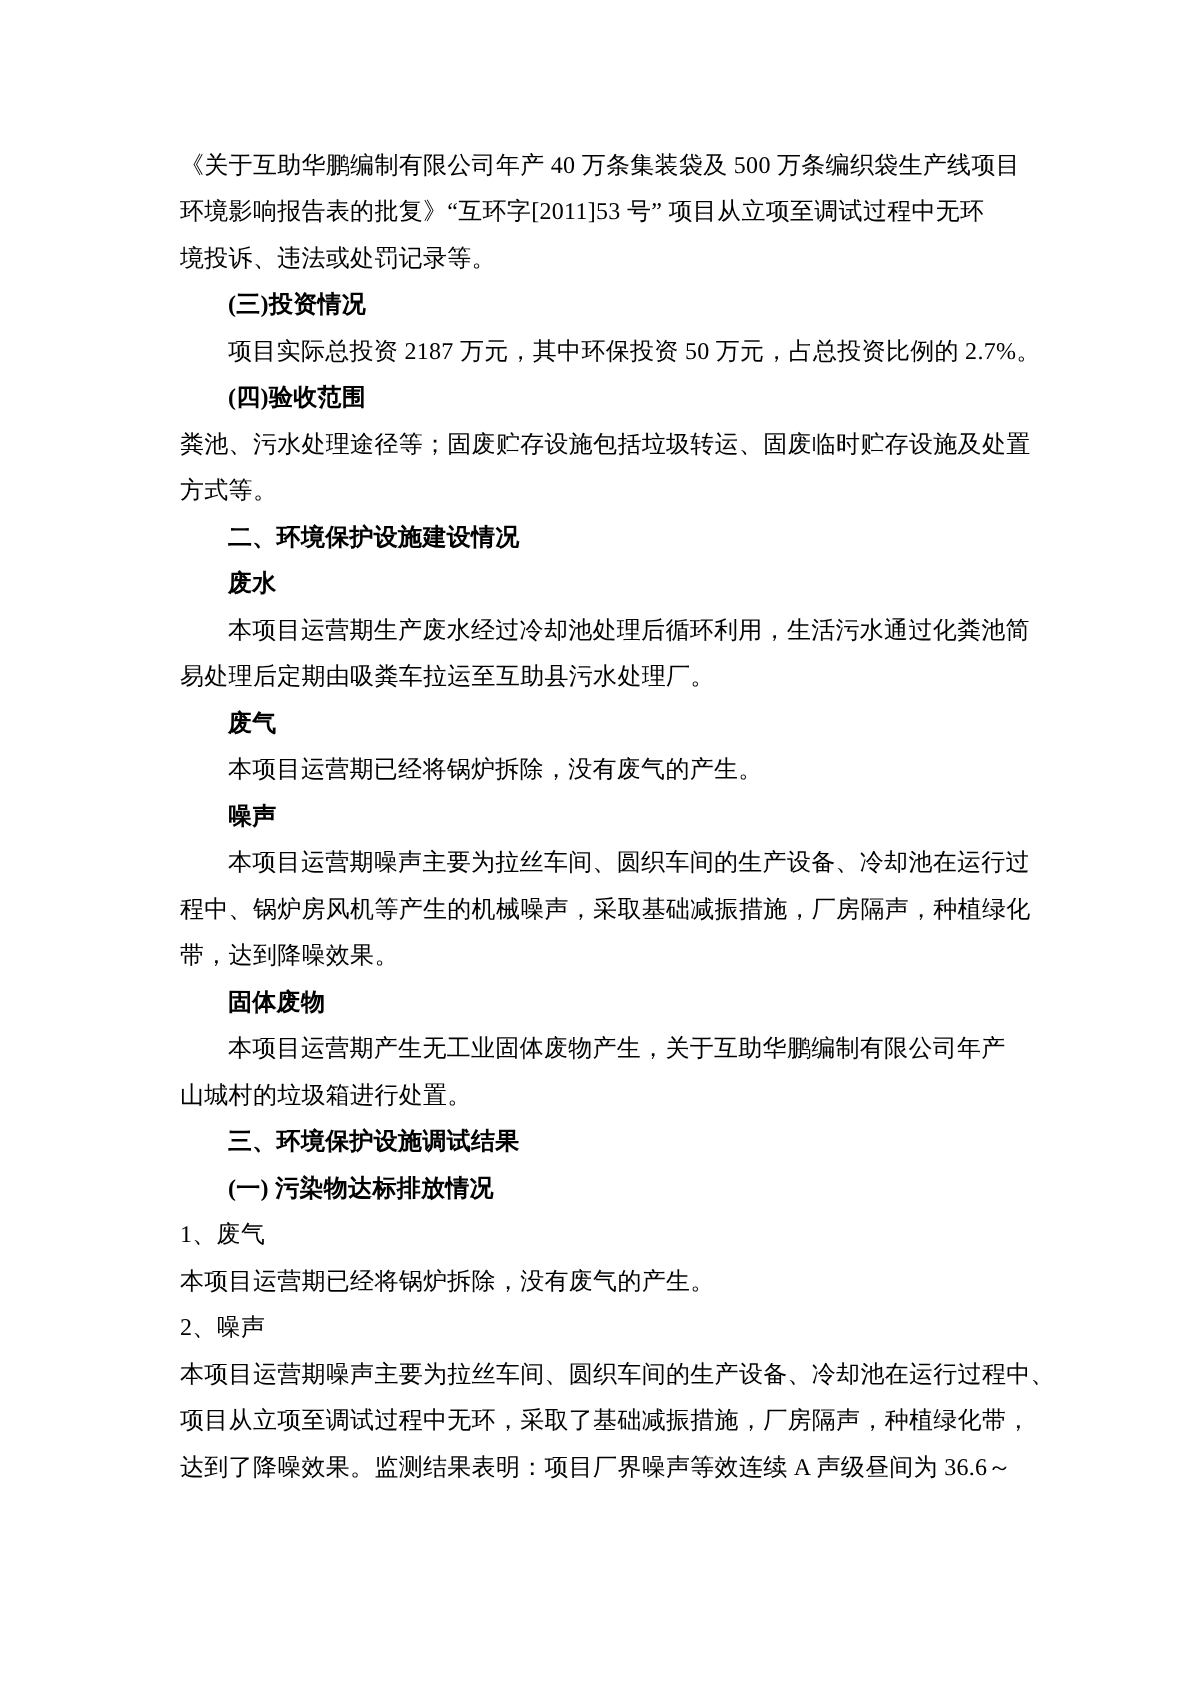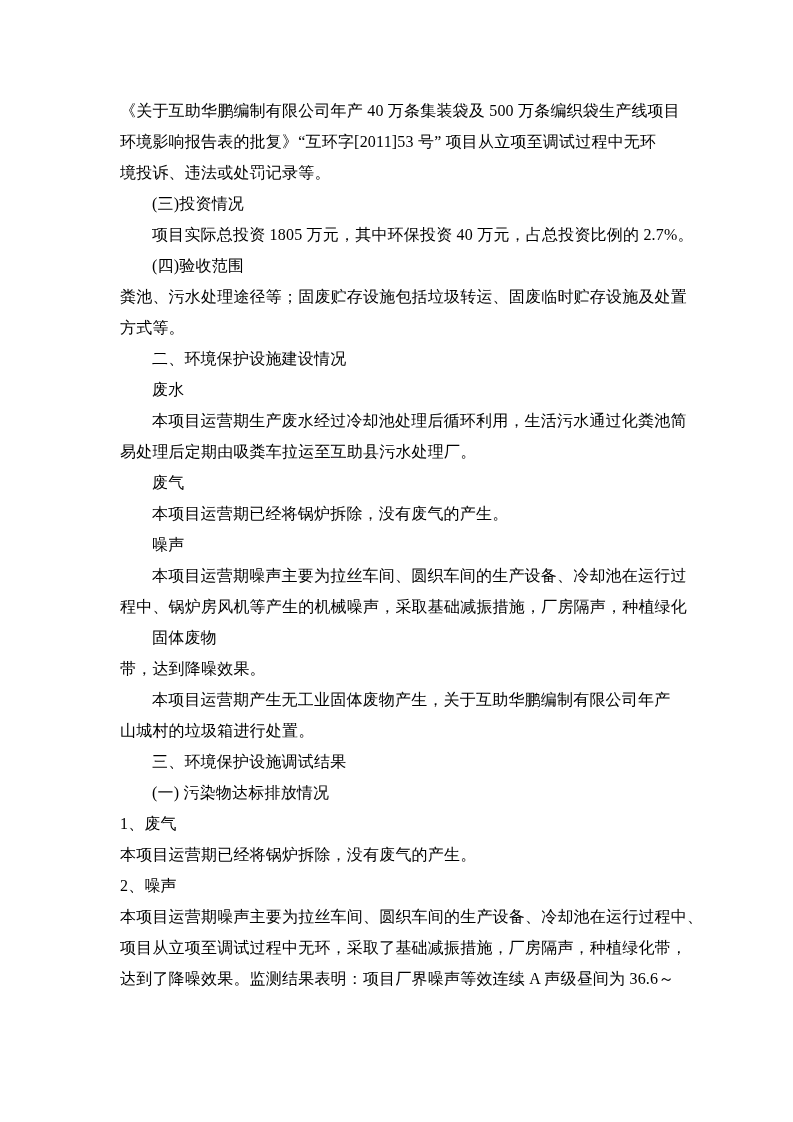--- a/index.html
+++ b/index.html
@@ -20,45 +20,45 @@
   }
   .line {
     margin: 0;
     height: 31px;
     line-height: 31px;
     font-size: 16px;
     white-space: nowrap;
     letter-spacing: 0.2px;
   }
   .indent { padding-left: 32px; }
-  .bold { font-weight: normal; }
+  .bold { font-weight: bold; }
 </style>
 </head>
 <body style="color: rgb(0, 0, 0); background: rgb(255, 255, 255);">
 
 <div class="page">
   <p class="line">《关于互助华鹏编制有限公司年产 40 万条集装袋及 500 万条编织袋生产线项目</p>
   <p class="line">环境影响报告表的批复》“互环字[2011]53 号” 项目从立项至调试过程中无环</p>
   <p class="line">境投诉、违法或处罚记录等。</p>
   <p class="line indent bold">(三)投资情况</p>
-  <p class="line indent">项目实际总投资 1805 万元，其中环保投资 40 万元，占总投资比例的 2.7%。</p>
+  <p class="line indent">项目实际总投资 2187 万元，其中环保投资 50 万元，占总投资比例的 2.7%。</p>
   <p class="line indent bold">(四)验收范围</p>
   <p class="line">粪池、污水处理途径等；固废贮存设施包括垃圾转运、固废临时贮存设施及处置</p>
   <p class="line">方式等。</p>
   <p class="line indent bold">二、环境保护设施建设情况</p>
   <p class="line indent bold">废水</p>
   <p class="line indent">本项目运营期生产废水经过冷却池处理后循环利用，生活污水通过化粪池简</p>
   <p class="line">易处理后定期由吸粪车拉运至互助县污水处理厂。</p>
   <p class="line indent bold">废气</p>
   <p class="line indent">本项目运营期已经将锅炉拆除，没有废气的产生。</p>
   <p class="line indent bold">噪声</p>
   <p class="line indent">本项目运营期噪声主要为拉丝车间、圆织车间的生产设备、冷却池在运行过</p>
   <p class="line">程中、锅炉房风机等产生的机械噪声，采取基础减振措施，厂房隔声，种植绿化</p>
+  <p class="line">带，达到降噪效果。</p>
   <p class="line indent bold">固体废物</p>
-  <p class="line">带，达到降噪效果。</p>
   <p class="line indent">本项目运营期产生无工业固体废物产生，关于互助华鹏编制有限公司年产</p>
   <p class="line">山城村的垃圾箱进行处置。</p>
   <p class="line indent bold">三、环境保护设施调试结果</p>
   <p class="line indent bold">(一) 污染物达标排放情况</p>
   <p class="line">1、废气</p>
   <p class="line">本项目运营期已经将锅炉拆除，没有废气的产生。</p>
   <p class="line">2、噪声</p>
   <p class="line">本项目运营期噪声主要为拉丝车间、圆织车间的生产设备、冷却池在运行过程中、</p>
   <p class="line">项目从立项至调试过程中无环，采取了基础减振措施，厂房隔声，种植绿化带，</p>
   <p class="line">达到了降噪效果。监测结果表明：项目厂界噪声等效连续 A 声级昼间为 36.6～</p>

